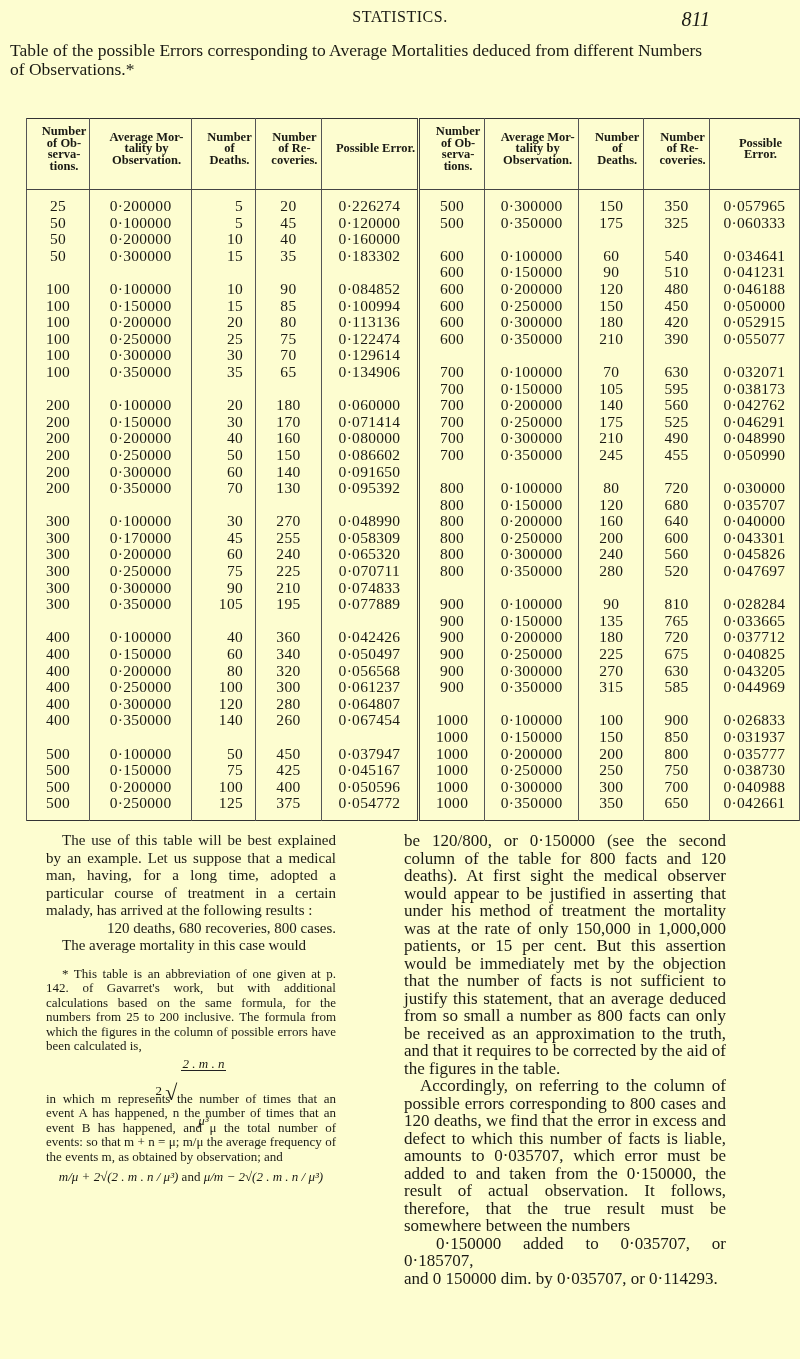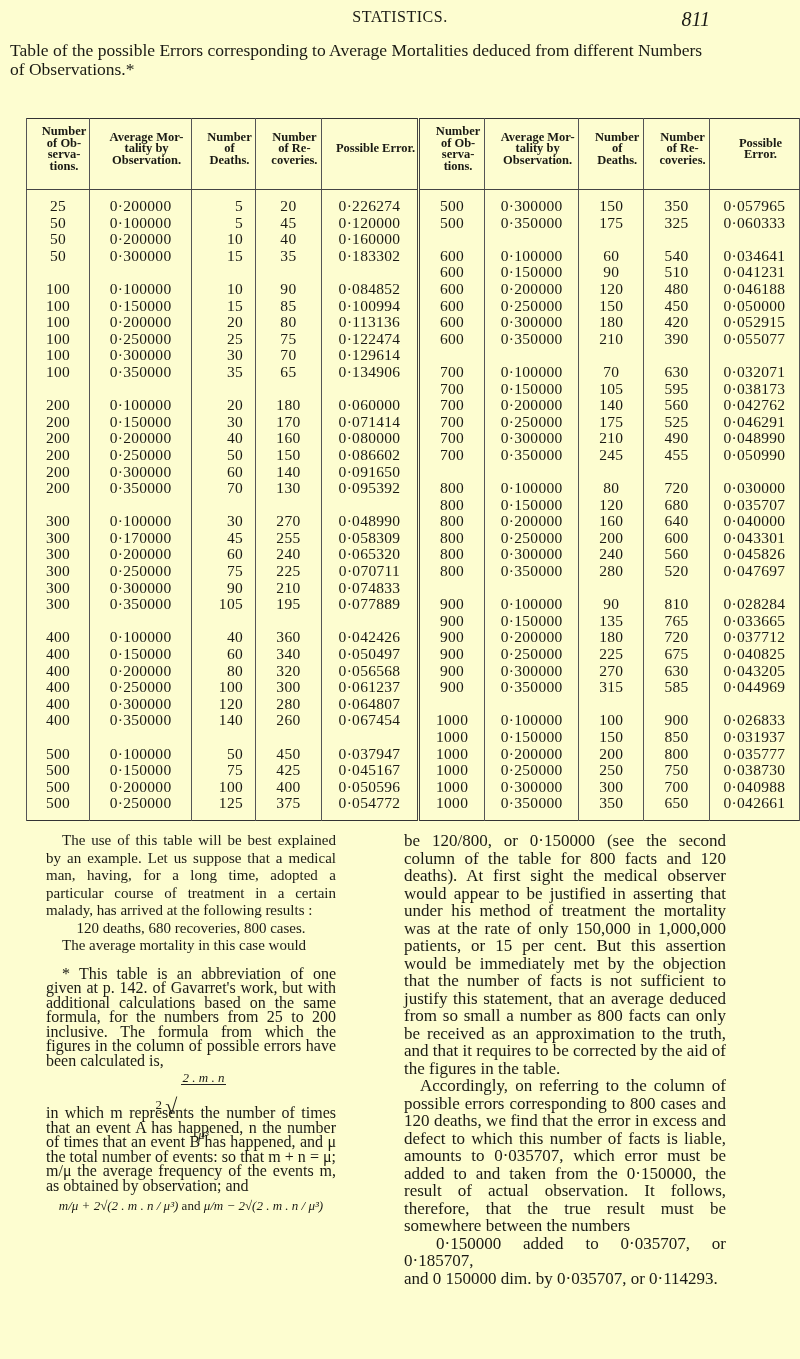--- a/index.html
+++ b/index.html
@@ -62,22 +62,22 @@
   .col-left {
     position: absolute; top: 832px; left: 46px; width: 290px;
     font-size: 15px; line-height: 17.5px; text-align: justify;
   }
   .col-right {
     position: absolute; top: 832px; left: 404px; width: 322px;
     font-size: 17px; line-height: 17.5px; text-align: justify;
   }
   .col-left p, .col-right p { margin: 0; }
   .indent { text-indent: 16px; }
-  .center { text-align: center; }
-  .fn { font-size: 16px; line-height: 14.5px; margin-top: 12px !important; }
+  .center { text-align: right; }
+  .fn { font-size: 13px; line-height: 14.5px; margin-top: 12px !important; }
   .formula {
     text-align: center; font-size: 13px; margin: 4px 0 4px 0; height: 30px; position: relative;
   }
   .frac { display: inline-block; vertical-align: middle; text-align: center; font-style: italic; line-height: 12px; }
   .frac .num { display: block; border-bottom: 1px solid #222; padding: 0 2px; }
   .frac .den { display: block; padding: 0 2px; margin-top: 44px; }
   .radsign { font-size: 22px; vertical-align: middle; }
   .limits { text-align: center; font-size: 13px; margin: 4px 0; }
   .ital { font-style: italic; }
 </style>

